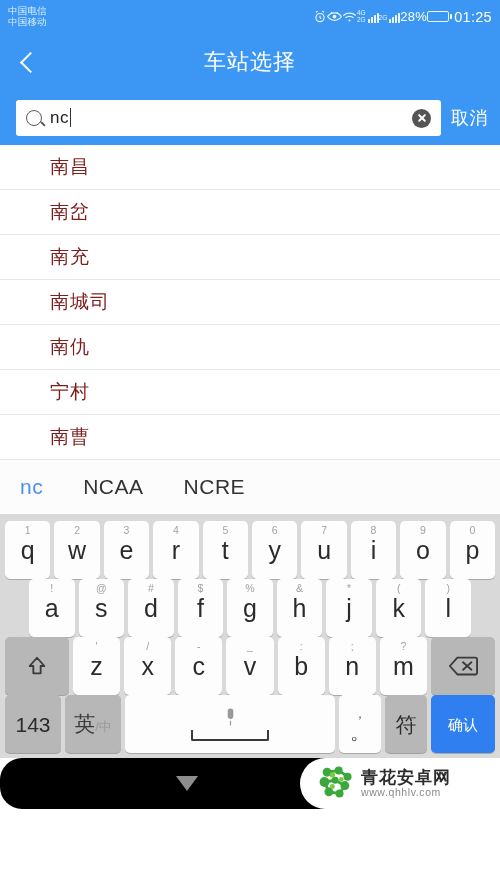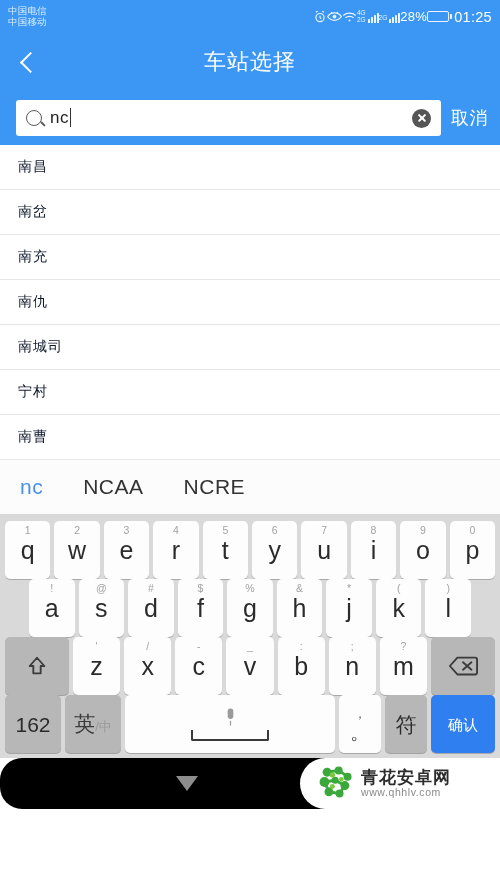--- a/index.html
+++ b/index.html
@@ -70,21 +70,21 @@
   .clear-btn::before{transform:rotate(45deg);}
   .clear-btn::after{transform:rotate(-45deg);}
   .cancel{color:#ffffff;font-size:18px;letter-spacing:.5px;cursor:pointer;flex:0 0 auto;padding-right:2px;font-family:Liberation Serif, serif;}
 
   
   .results{flex:0 0 auto;background:#ffffff;}
   .row{
     height:45px;display:flex;align-items:center;padding-left:18px;
     box-sizing:border-box;border-bottom:1px solid #e6e6e6;cursor:pointer;
   }
-  .row span{font-size:14px;color:#0f172a;letter-spacing:1px;}
+  .row span{font-size:19px;color:#7f1d1d;letter-spacing:1px;margin-left:32px;}
 
   
   .candbar{
     flex:0 0 auto;height:55px;background:#fcfcfc;
     display:flex;align-items:center;padding-left:20px;gap:40px;
     border-bottom:1px solid #d9d9d9;box-sizing:border-box;
   }
   .cand{font-size:21px;color:#333;letter-spacing:.5px;cursor:pointer;}
   .cand.sel{color:#4a90e8;}
 
@@ -221,24 +221,24 @@
     <div class="row">
         <span>南昌</span>
       </div>
     <div class="row">
         <span>南岔</span>
       </div>
     <div class="row">
         <span>南充</span>
       </div>
     <div class="row">
+        <span>南城司</span>
+      </div>
+    <div class="row">
         <span>南仇</span>
-      </div>
-    <div class="row">
-        <span>南城司</span>
       </div>
     <div class="row">
         <span>宁村</span>
       </div>
     <div class="row">
         <span>南曹</span>
       </div>
   </div>
 
   <div class="candbar">
@@ -372,21 +372,21 @@
           <svg class="bksp-svg" width="30" height="22" viewBox="0 0 32 22" fill="none" stroke="#3b3b3b" stroke-width="2" stroke-linejoin="round">
             <path d="M10 2h19a2 2 0 012 2v14a2 2 0 01-2 2H10L2 11z"></path>
             <path d="M16 7l9 8M25 7l-9 8" stroke-linecap="round"></path>
           </svg>
         </span>
       </div>
     </div>
 
     <div class="krow">
       <div class="key fn small">
-          <span class="main num">162</span>
+          <span class="main num">143</span>
         </div>
       <div class="key fn small">
         <span class="enlbl"><span>英</span><small>/中</small></span>
       </div>
       <div class="key space">
         <span class="spacekey-inner">
           <span>
             <svg class="mic-svg" width="15" height="19" viewBox="0 0 16 20" fill="#9a9a9a">
               <rect x="5" y="0.5" width="6" height="11" rx="3"></rect>
               <path d="M8 13.5v5" stroke="#9a9a9a" stroke-width="1.3"></path>

